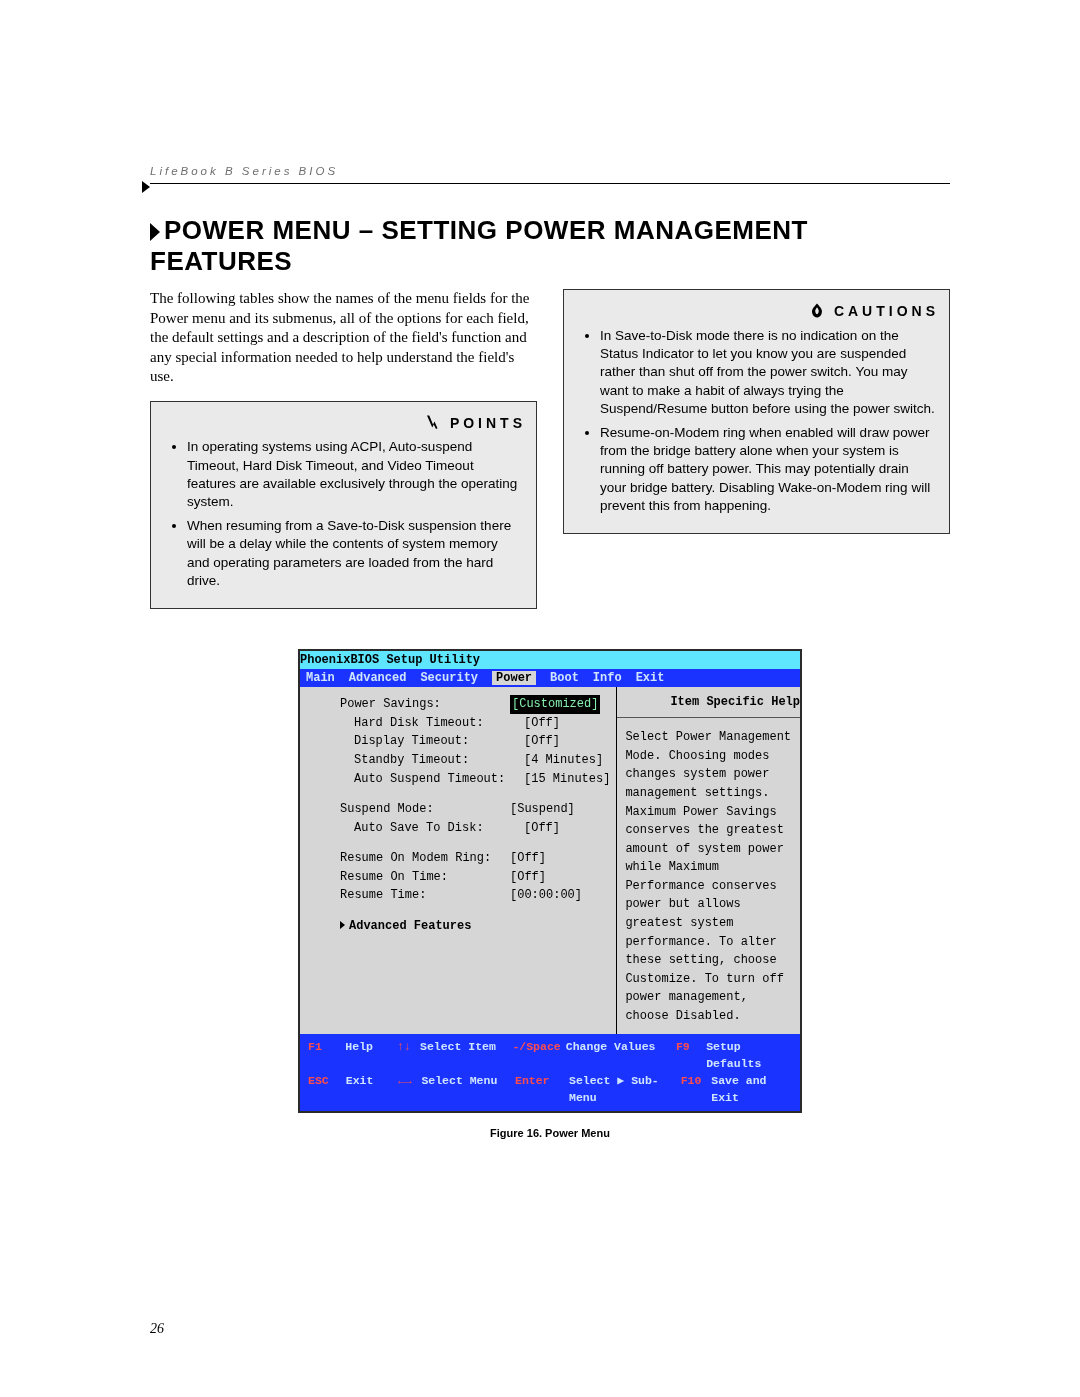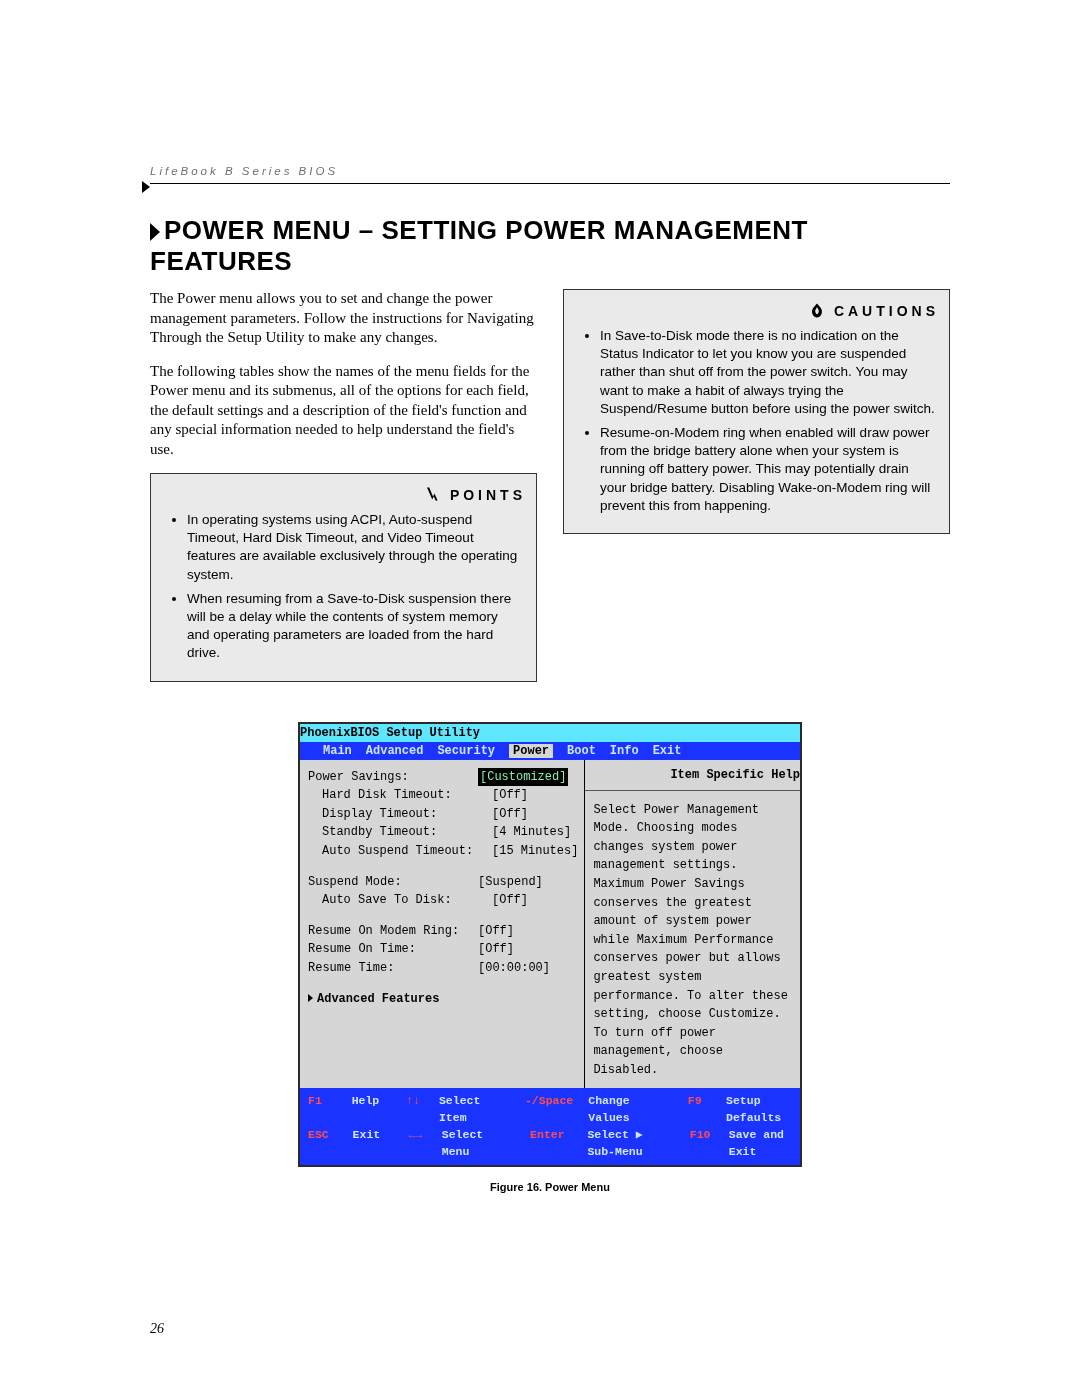--- a/index.html
+++ b/index.html
@@ -112,31 +112,32 @@
   .bios-title {
     background: #5fe6ff;
     text-align: left;
     font-weight: 700;
     padding: 2px 0;
   }
   .bios-tabs {
     background: #1b33ff;
     color: #cfe5ff;
     display: flex;
-    padding: 2px 23px;
+    padding: 2px 6px;
     gap: 14px;
     font-weight: 700;
   }
   .bios-tabs .tab.active {
     background: #d6d6d6;
     color: #000;
     padding: 0 4px;
   }
   .bios-body {
     display: flex;
+    padding-left: 32px;
   }
   .bios-left {
     flex: 1.2;
     padding: 8px 6px 8px 8px;
     border-right: 1px solid #000;
     min-height: 300px;
   }
   .bios-right {
     flex: 1;
     padding: 8px 8px;
@@ -171,21 +172,21 @@
     vertical-align: 0;
   }
   .bios-footer {
     background: #1b33ff;
     color: #cfe5ff;
     font-weight: 700;
     font-size: 11.5px;
     padding: 4px 8px;
     line-height: 1.5;
   }
-  .footer-row { display: flex; gap: 15px; }
+  .footer-row { display: flex; }
   .footer-row span.k { color: #ff4d4d; display:inline-block; }
   .figure-caption {
     font-family: Arial, sans-serif;
     font-size: 11px;
     font-weight: 700;
     text-align: center;
     margin-top: 14px;
   }
   .page-num {
     font-style: italic;
@@ -204,21 +205,20 @@
   <div class="header-line">LifeBook B Series BIOS</div>
   <div class="header-rule-wrap">
     <span class="header-notch"></span>
     <div class="header-rule"></div>
   </div>
 
   <h1 class="title">POWER MENU – SETTING POWER MANAGEMENT FEATURES</h1>
 
   <div class="columns">
     <div class="col">
-      <p class="body-text">The Power menu allows you to set and change the power management parameters. Follow the instructions for Navigating Through the Setup Utility to make any changes.</p>
       <p class="body-text">The following tables show the names of the menu fields for the Power menu and its submenus, all of the options for each field, the default settings and a description of the field's function and any special information needed to help understand the field's use.</p>
 
       <div class="callout">
         <div class="callout-title">
           <span class="icon pointer-icon">
             <svg viewBox="0 0 24 24">
                 <path d="M4 2 L7 2 L12 14 L14 10 L18 19 L16 20 L13 14 L11 18 Z" fill="#000"></path>
               </svg>
           </span>
           <span>POINTS</span>

